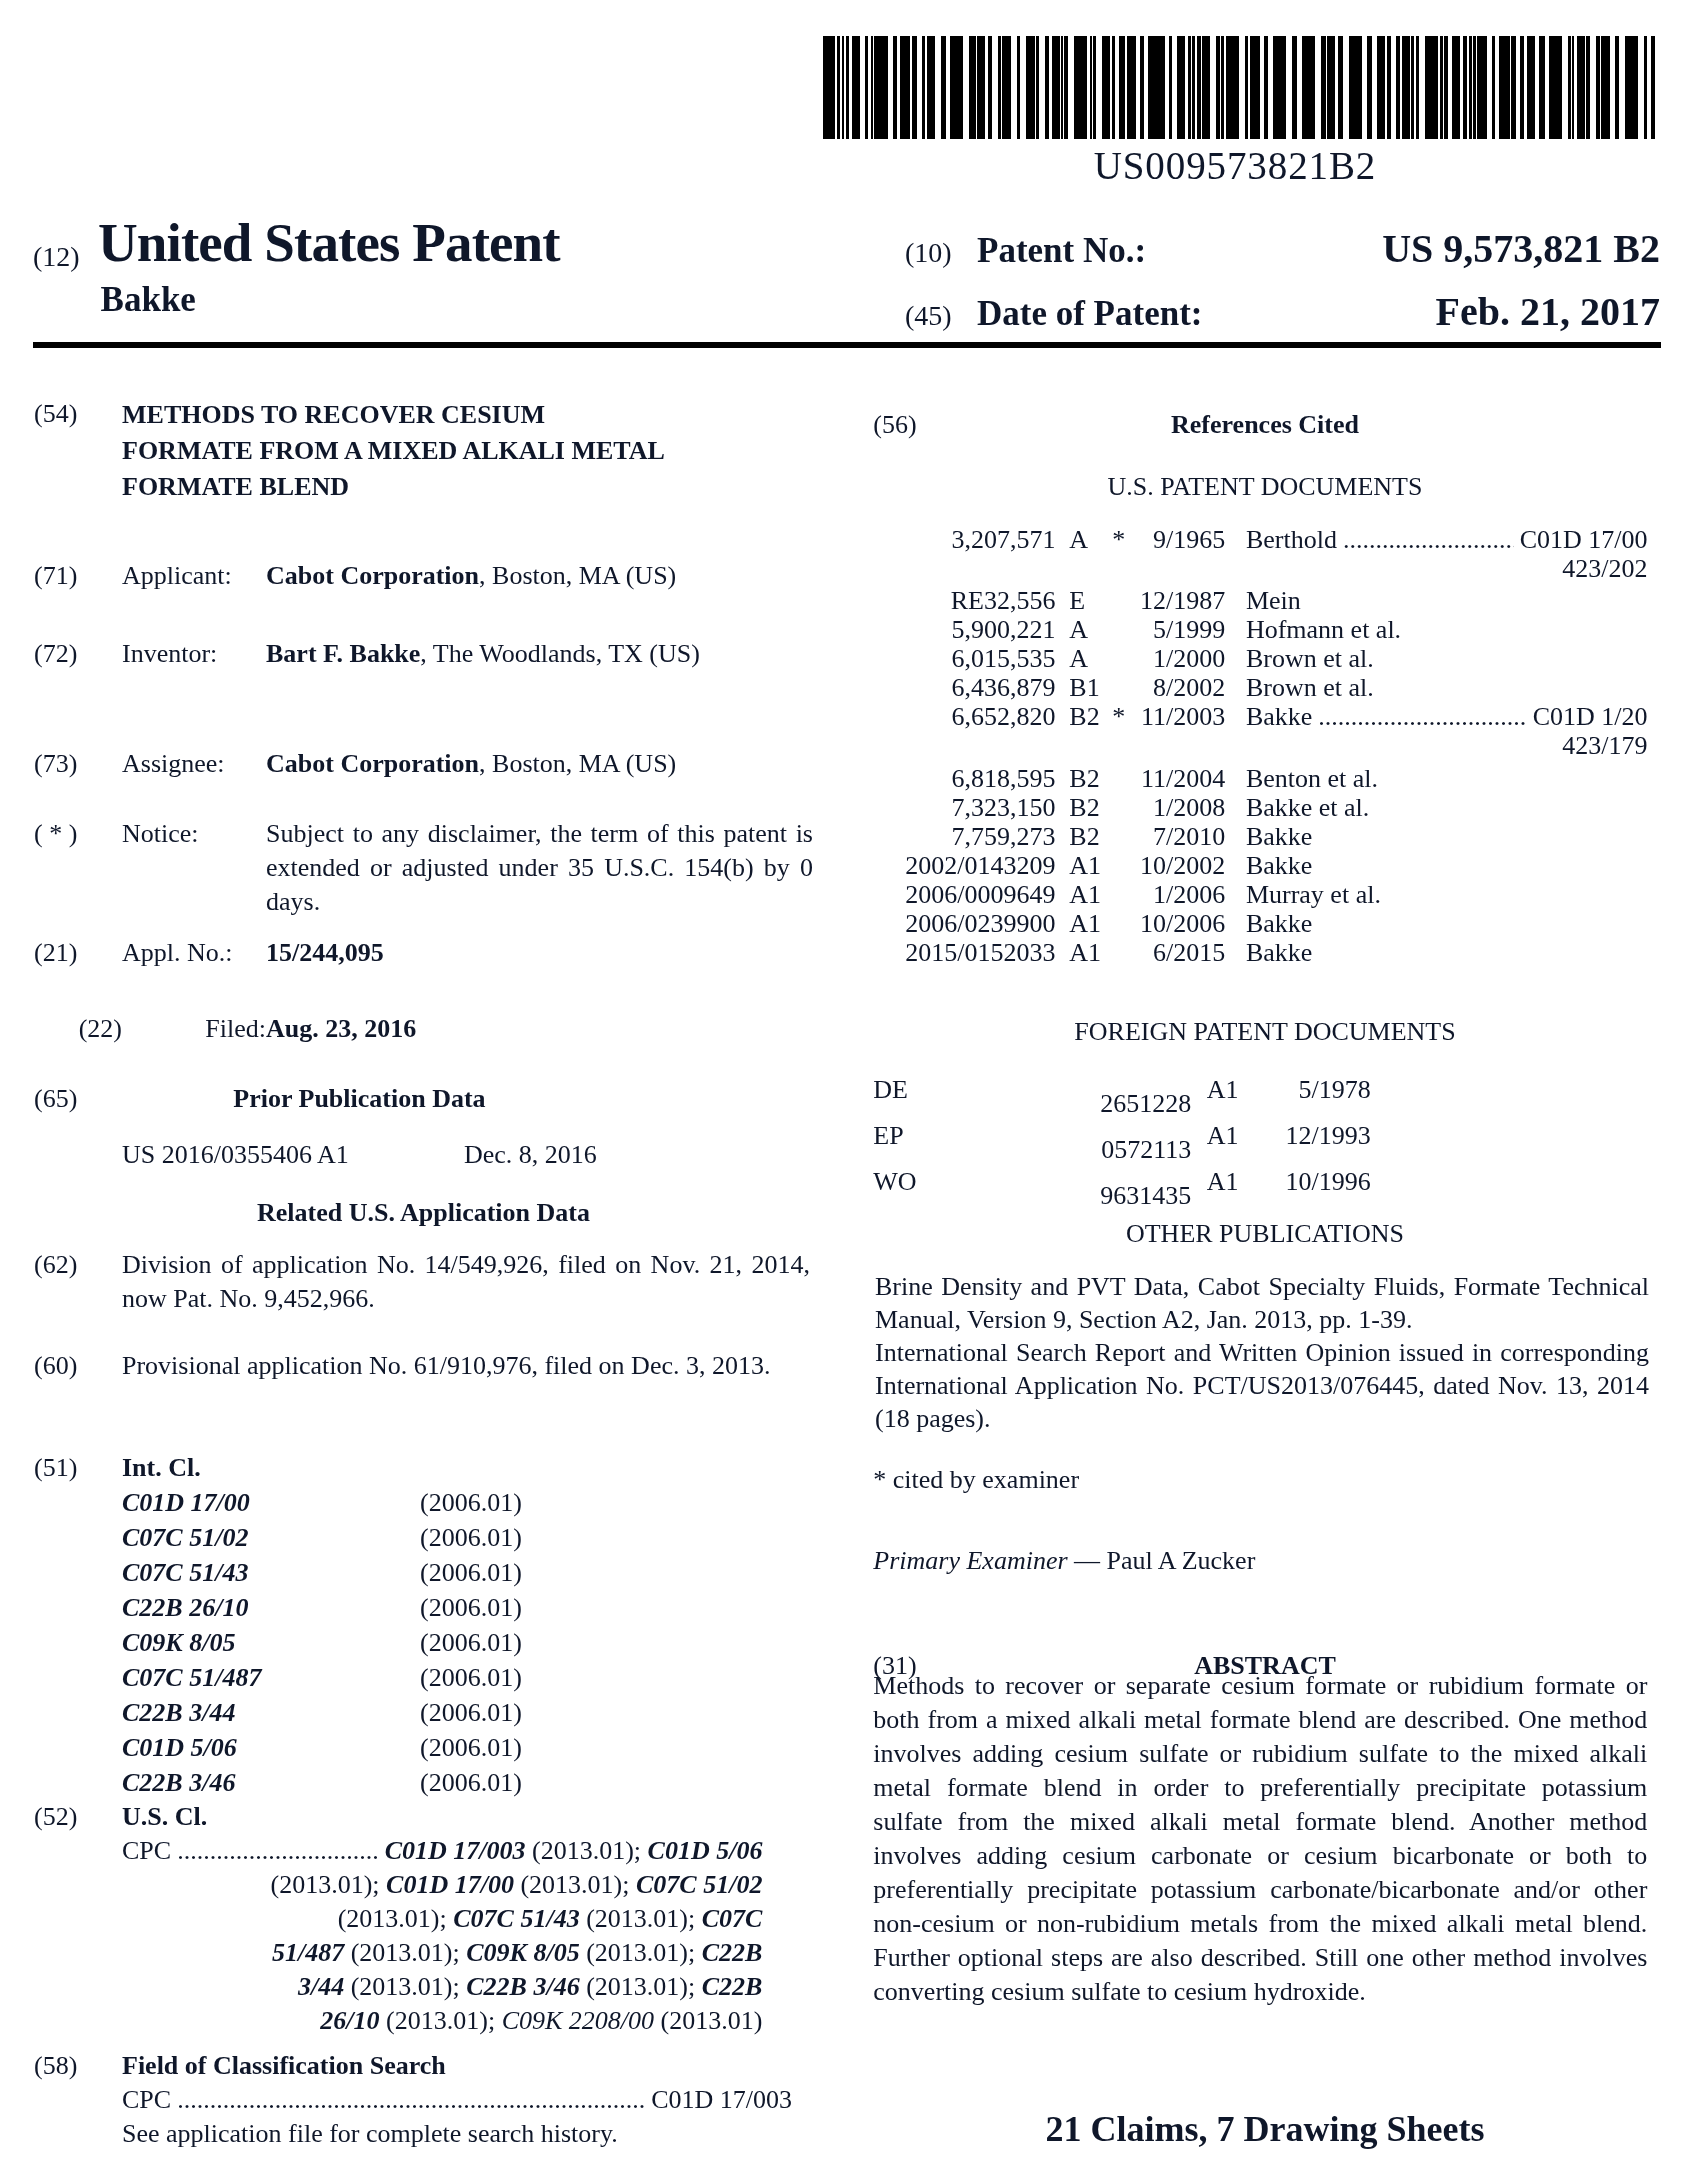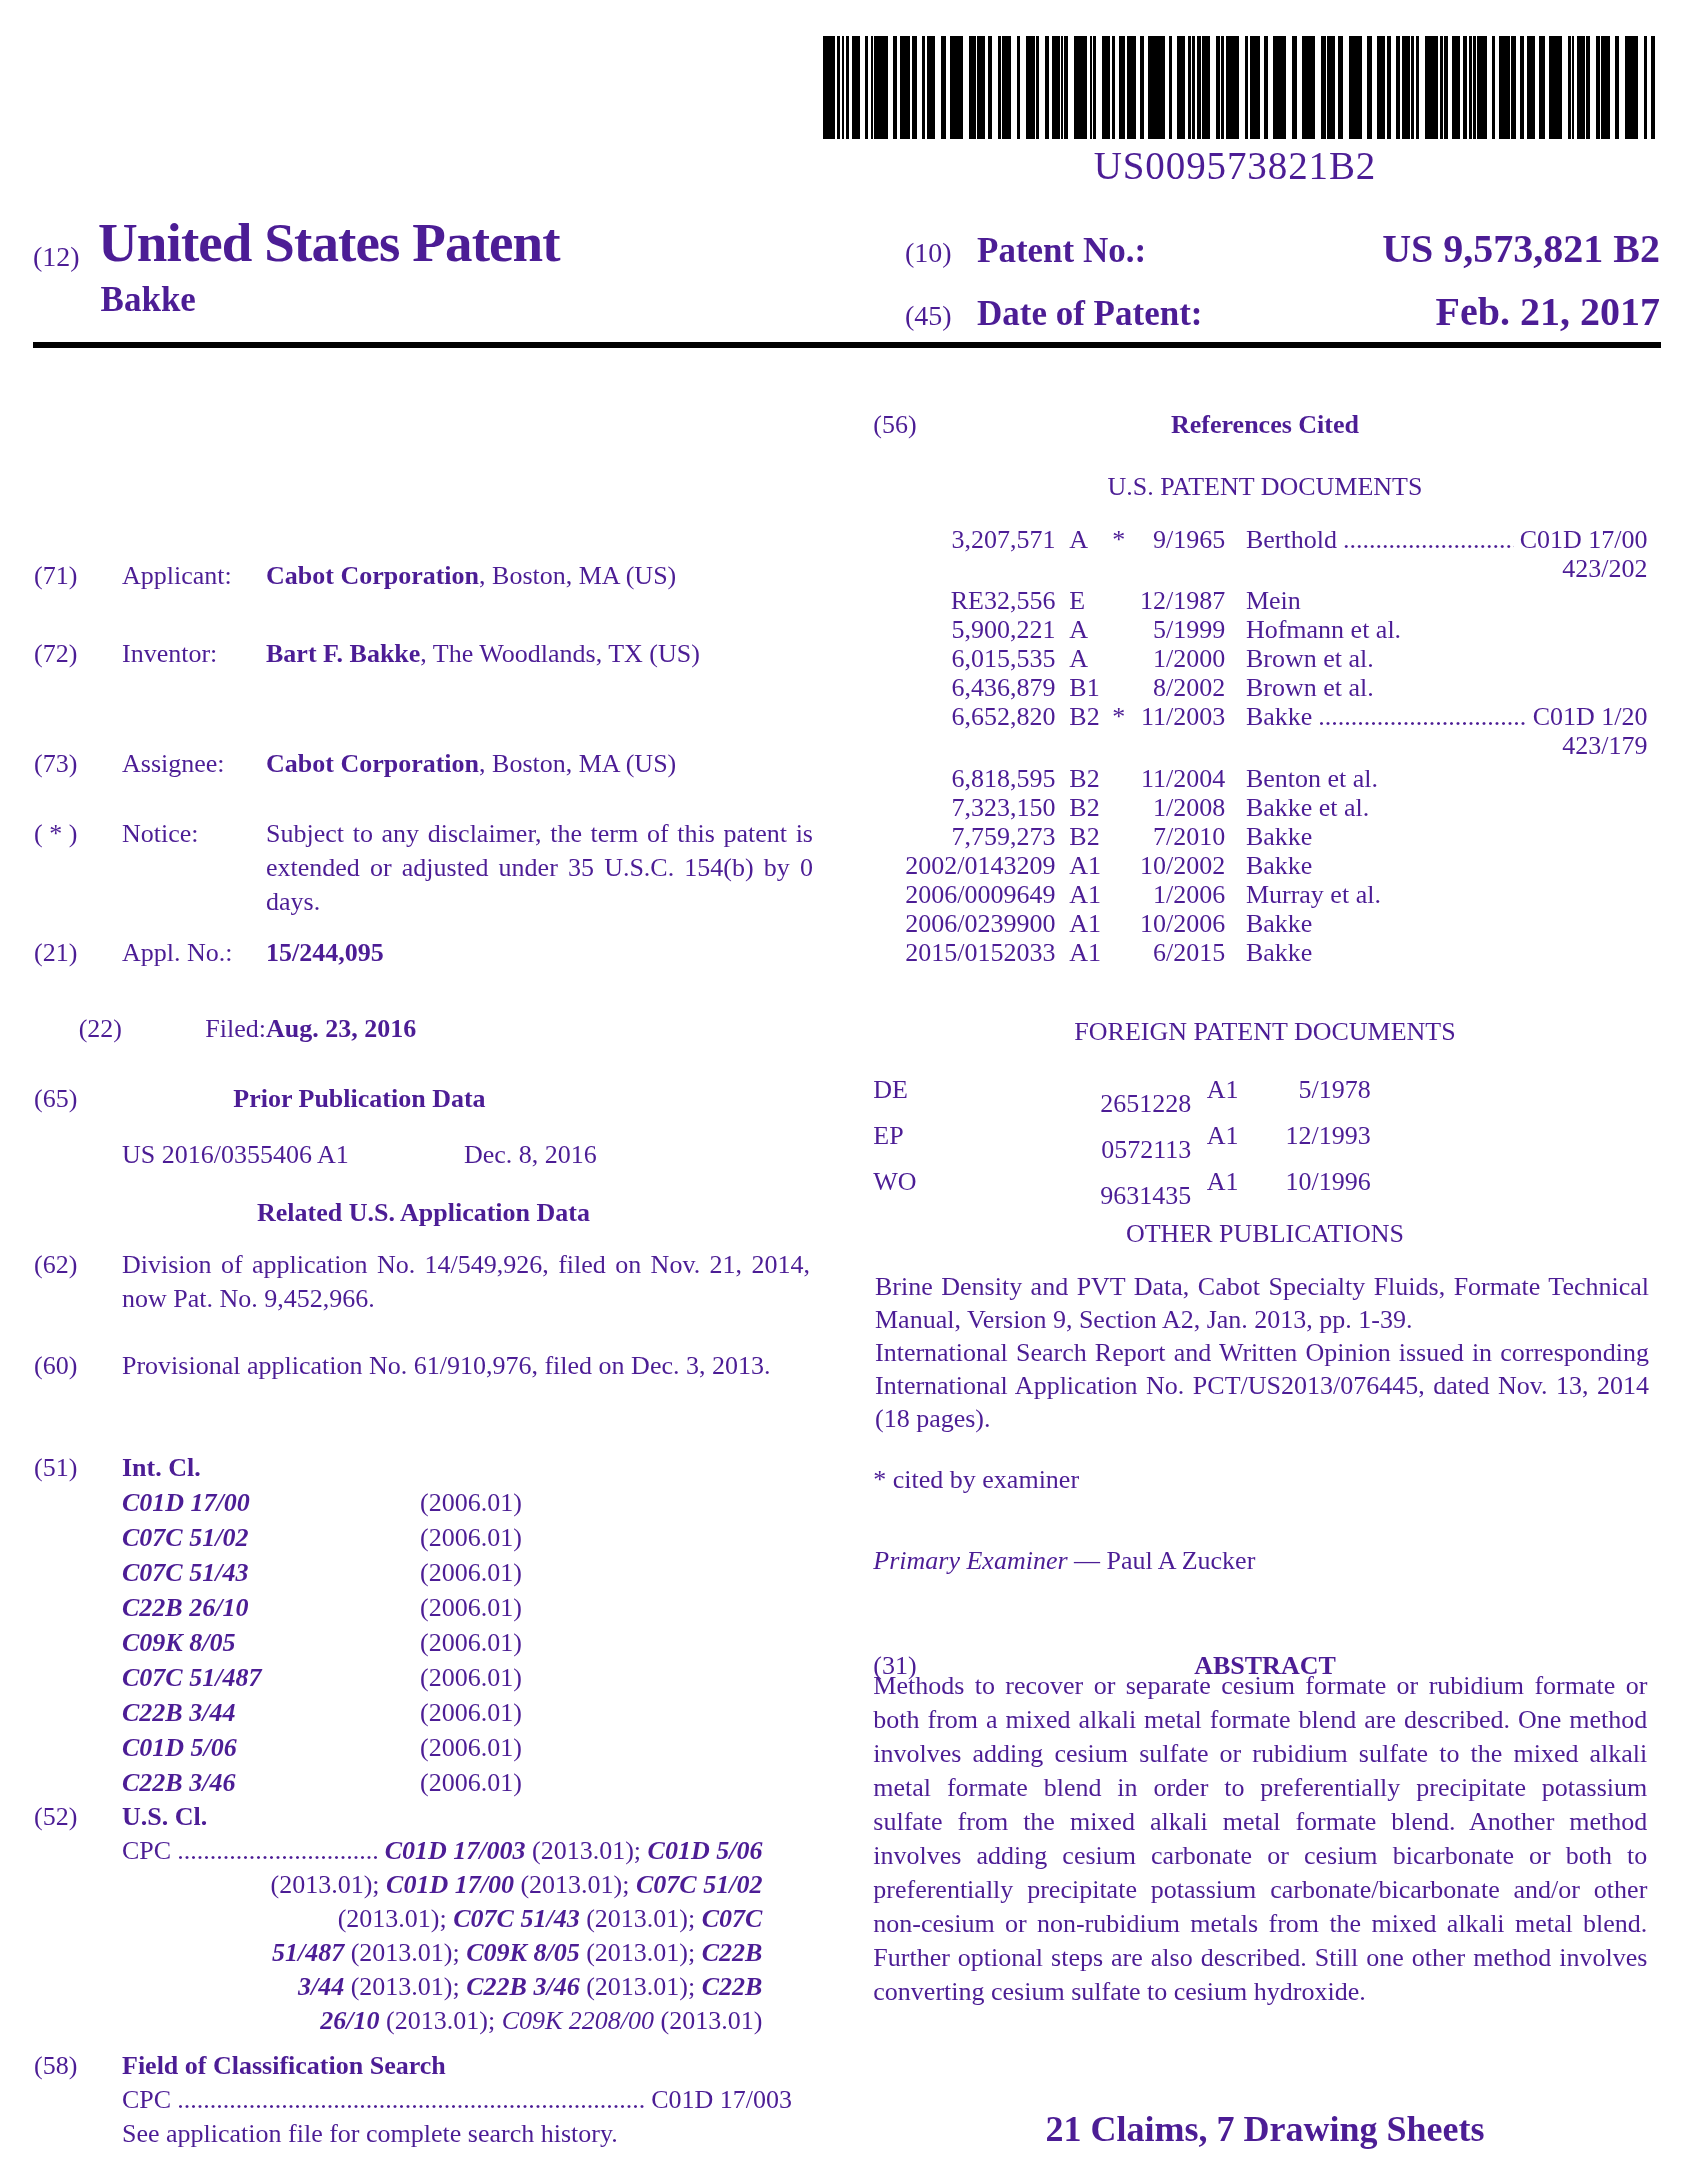--- a/index.html
+++ b/index.html
@@ -1,16 +1,16 @@
 <!DOCTYPE html>
 <html style="font-size:13.8px"><head>
 <meta charset="utf-8">
 <style>
   html,body{margin:0;padding:0;background:#e8e8e8;}
-  .page{position:relative;width:1693px;height:2182px;background:#ffffff;color:#4c1d95;
+  .page{position:relative;width:1693px;height:2182px;background:#ffffff;color:#0f172a;
         font-family:"Liberation Serif","DejaVu Serif",serif;font-size:26px;overflow:hidden;}
   .b{font-weight:bold;}
   .bi{font-weight:bold;font-style:italic;}
   .it{font-style:italic;}
   
   .barcode{position:absolute;left:823px;top:36px;width:824px;height:103px;
     border-left:4.3px solid #000;border-right:4.3px solid #000;
     background:
       repeating-linear-gradient(90deg,#000 0 3.4px,transparent 3.4px 9.5px),
       repeating-linear-gradient(90deg,#000 0 2.6px,transparent 2.6px 14.6px),
@@ -88,20 +88,28 @@
         <span class="hr-num">(45)</span>
         <span class="hr-label">Date of Patent:</span>
         <span class="hr-val">Feb. 21, 2017</span>
       </div>
   </div>
 
   <div class="rule"></div>
 
   <div class="col-left">
 
+    <div class="sec" style="top:397px;">
+      <span>(54)</span>
+      <span>
+        <div class="title-line">METHODS TO RECOVER CESIUM</div>
+        <div class="title-line">FORMATE FROM A MIXED ALKALI METAL</div>
+        <div class="title-line">FORMATE BLEND</div>
+      </span>
+    </div>
 
     <div class="sec" style="top:559px;">
       <span>(71)</span>
       <span class="lv">
           <span>Applicant:</span>
           <span><span class="b">Cabot Corporation</span><span>, Boston, MA (US)</span></span>
         </span>
     </div>
 
     <div class="sec" style="top:637px;">

